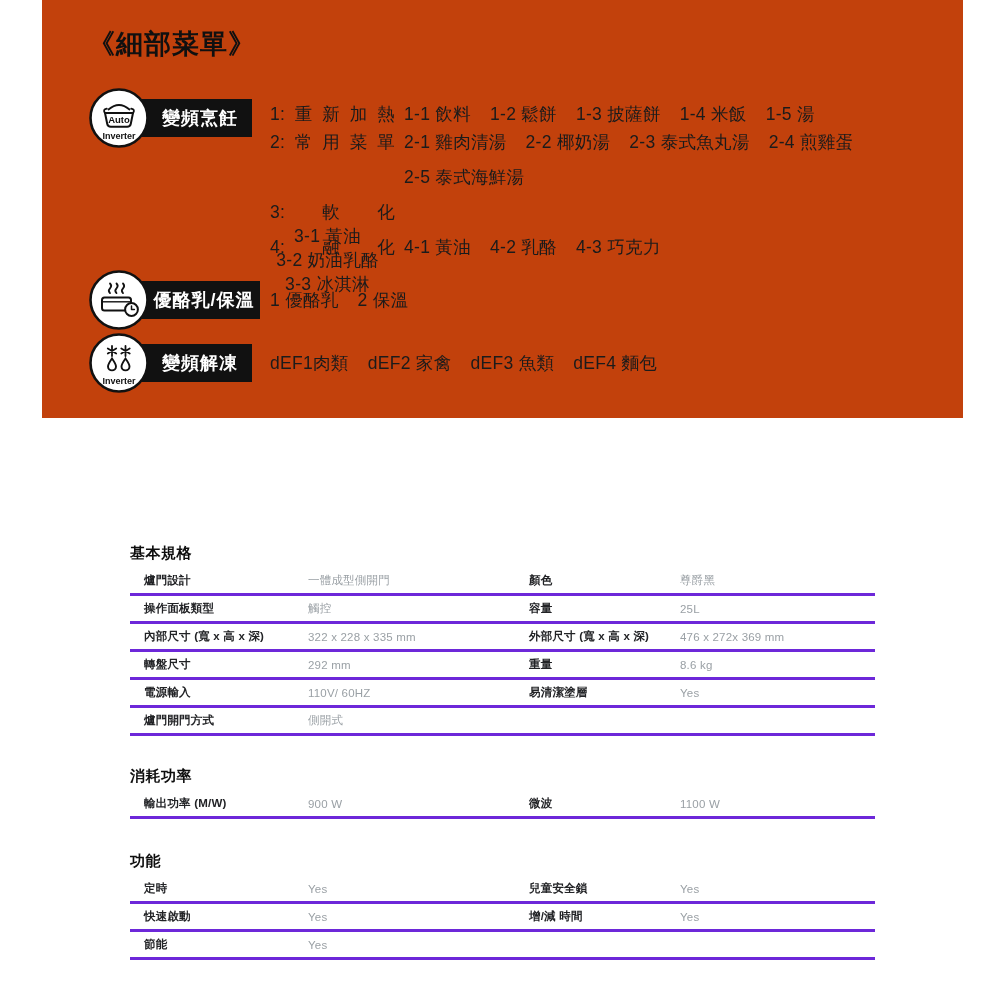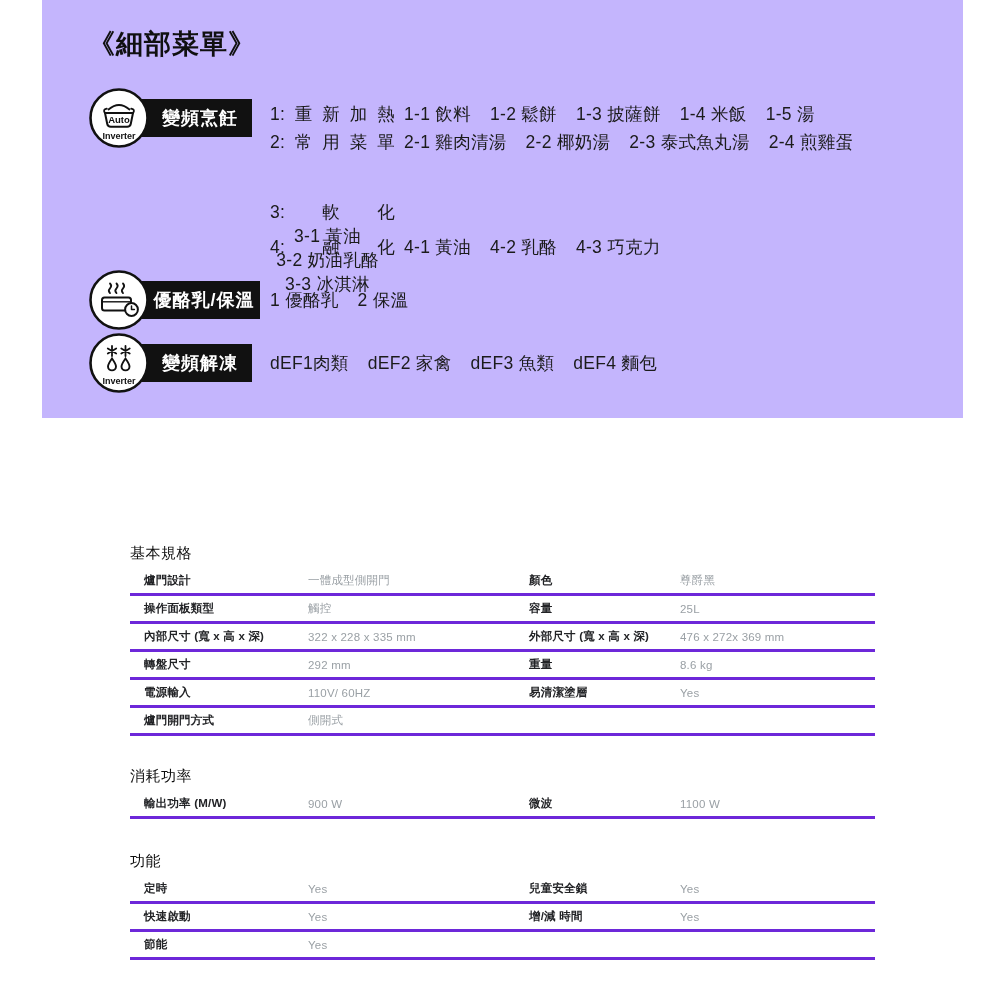--- a/index.html
+++ b/index.html
@@ -5,21 +5,21 @@
   * { margin:0; padding:0; box-sizing:border-box; }
   html,body { background:#ffffff; }
   .page {
     position:relative; width:1000px; height:1000px; overflow:hidden;
     background:#ffffff; color:#1c1c1c;
     font-family:"Liberation Sans","DejaVu Sans",sans-serif;
   }
   
   .panel {
     position:absolute; left:42px; top:0; width:921px; height:418px;
-    background:#c4b5fd;
+    background:#c2410c;
   }
   .panel-title {
     position:absolute; left:46px; top:26px;
     font-size:27px; font-weight:700; color:#101010; letter-spacing:1px;
     white-space:nowrap;
   }
   .icon-circle { position:absolute; width:62px; height:62px; z-index:2; }
   .badge {
     position:absolute; height:38px; background:#111111; z-index:1;
     display:flex; align-items:center; justify-content:center;
@@ -34,21 +34,21 @@
     display:flex; align-items:center; white-space:nowrap;
     font-size:17.5px; font-weight:500; color:#1b1b1b; letter-spacing:0.3px;
   }
   .menu-key {
     display:inline-block; width:125px; margin-right:9px;
     text-align:justify; text-align-last:justify;
   }
   .menu-item { margin-right:19px; }
   
   .spec-sec { position:absolute; left:130px; width:745px; }
-  .spec-title { font-size:15px; font-weight:400; color:#0e0e0e; height:18px; letter-spacing:0.5px; }
+  .spec-title { font-size:15px; font-weight:700; color:#0e0e0e; height:18px; letter-spacing:0.5px; }
   .spec-rows { margin-top:6px; }
   .spec-row {
     display:grid; grid-template-columns:178px 207px 165px 1fr;
     height:28px; align-items:center;
     border-bottom:3px solid #6d28d9;
     font-size:11.5px; letter-spacing:0.2px;
   }
   .spec-label { font-weight:700; color:#222326; padding-left:14px; white-space:nowrap; }
   .spec-value { color:#9aa0a5; font-weight:400; white-space:nowrap; }
 </style>
@@ -80,20 +80,24 @@
       <span class="menu-item">1-3 披薩餅</span>
       <span class="menu-item">1-4 米飯</span>
       <span class="menu-item">1-5 湯</span>
     </div>
     <div class="menu-line" style="top:130px;">
       <span class="menu-key">2:常用菜單</span>
       <span class="menu-item">2-1 雞肉清湯</span>
       <span class="menu-item">2-2 椰奶湯</span>
       <span class="menu-item">2-3 泰式魚丸湯</span>
       <span class="menu-item">2-4 煎雞蛋</span>
+    </div>
+    <div class="menu-line" style="top:165px;">
+      <span class="menu-key"></span>
+      <span class="menu-item">2-5 泰式海鮮湯</span>
     </div>
     <div class="menu-line" style="top:200px;flex-direction:column;">
       <span class="menu-key">3:軟化</span>
       <span class="menu-item">3-1 黃油</span>
       <span class="menu-item">3-2 奶油乳酪</span>
       <span class="menu-item">3-3 冰淇淋</span>
     </div>
     <div class="menu-line" style="top:235px;">
       <span class="menu-key">4:融化</span>
       <span class="menu-item">4-1 黃油</span>

